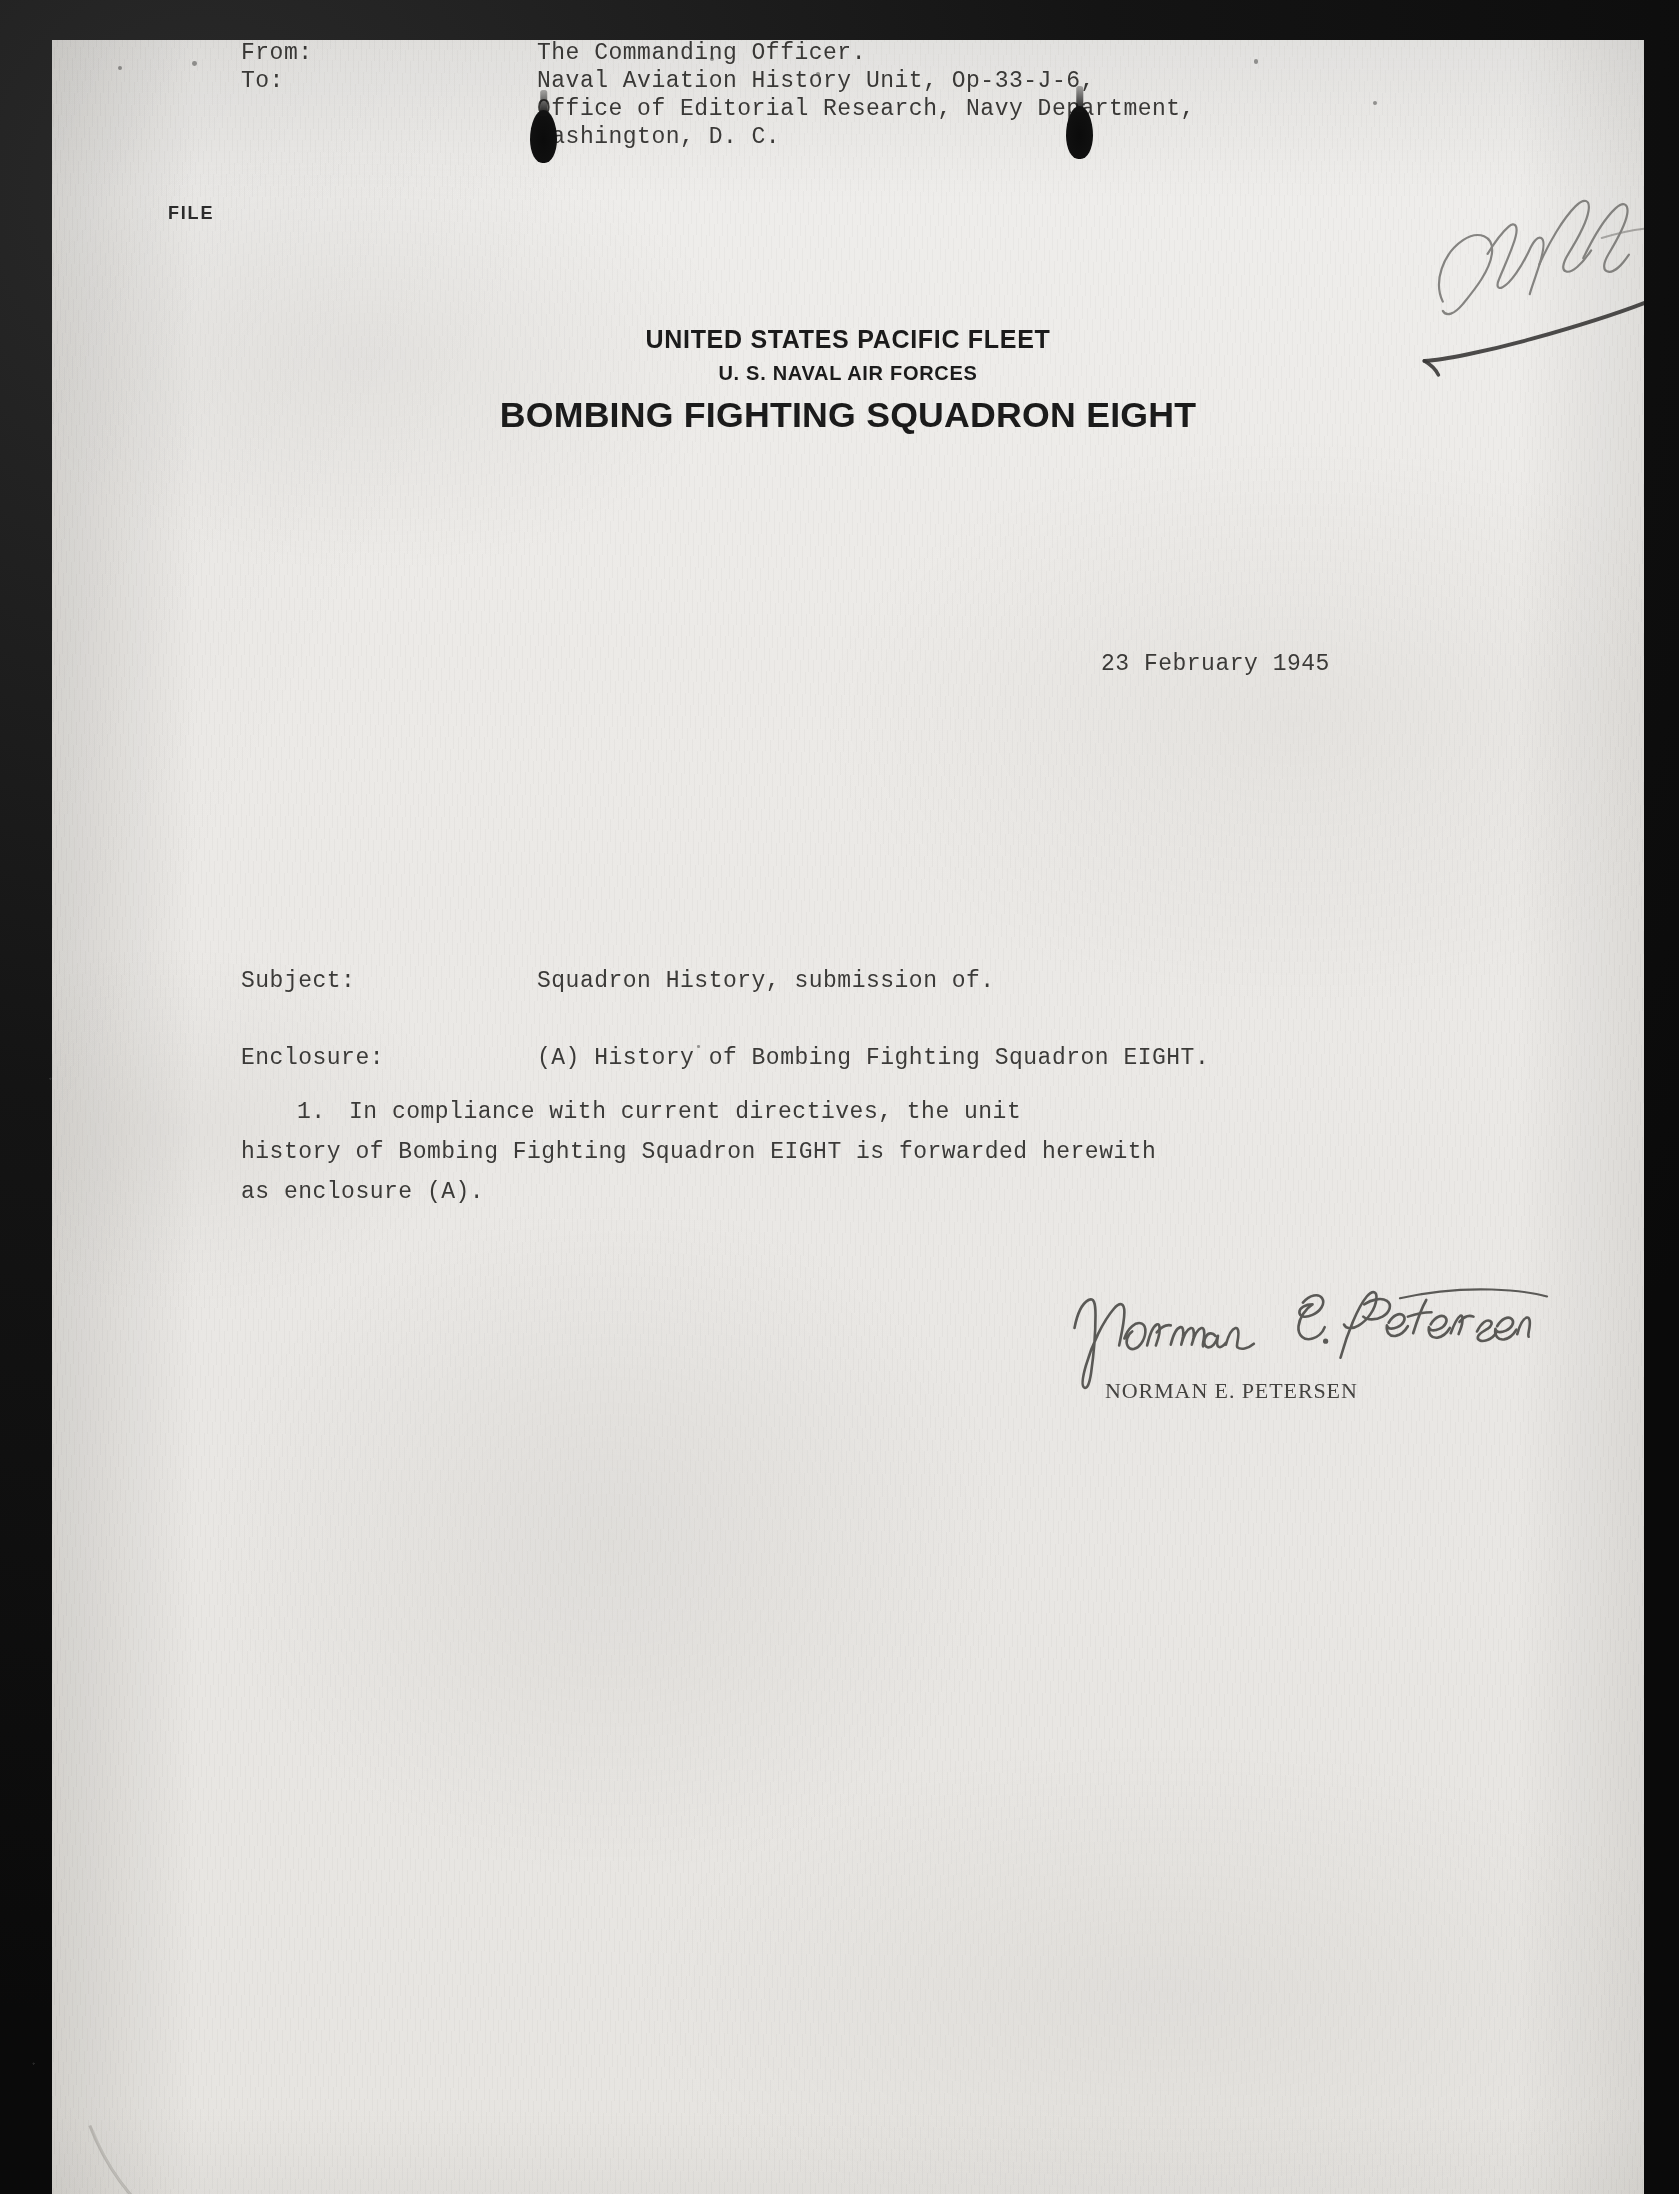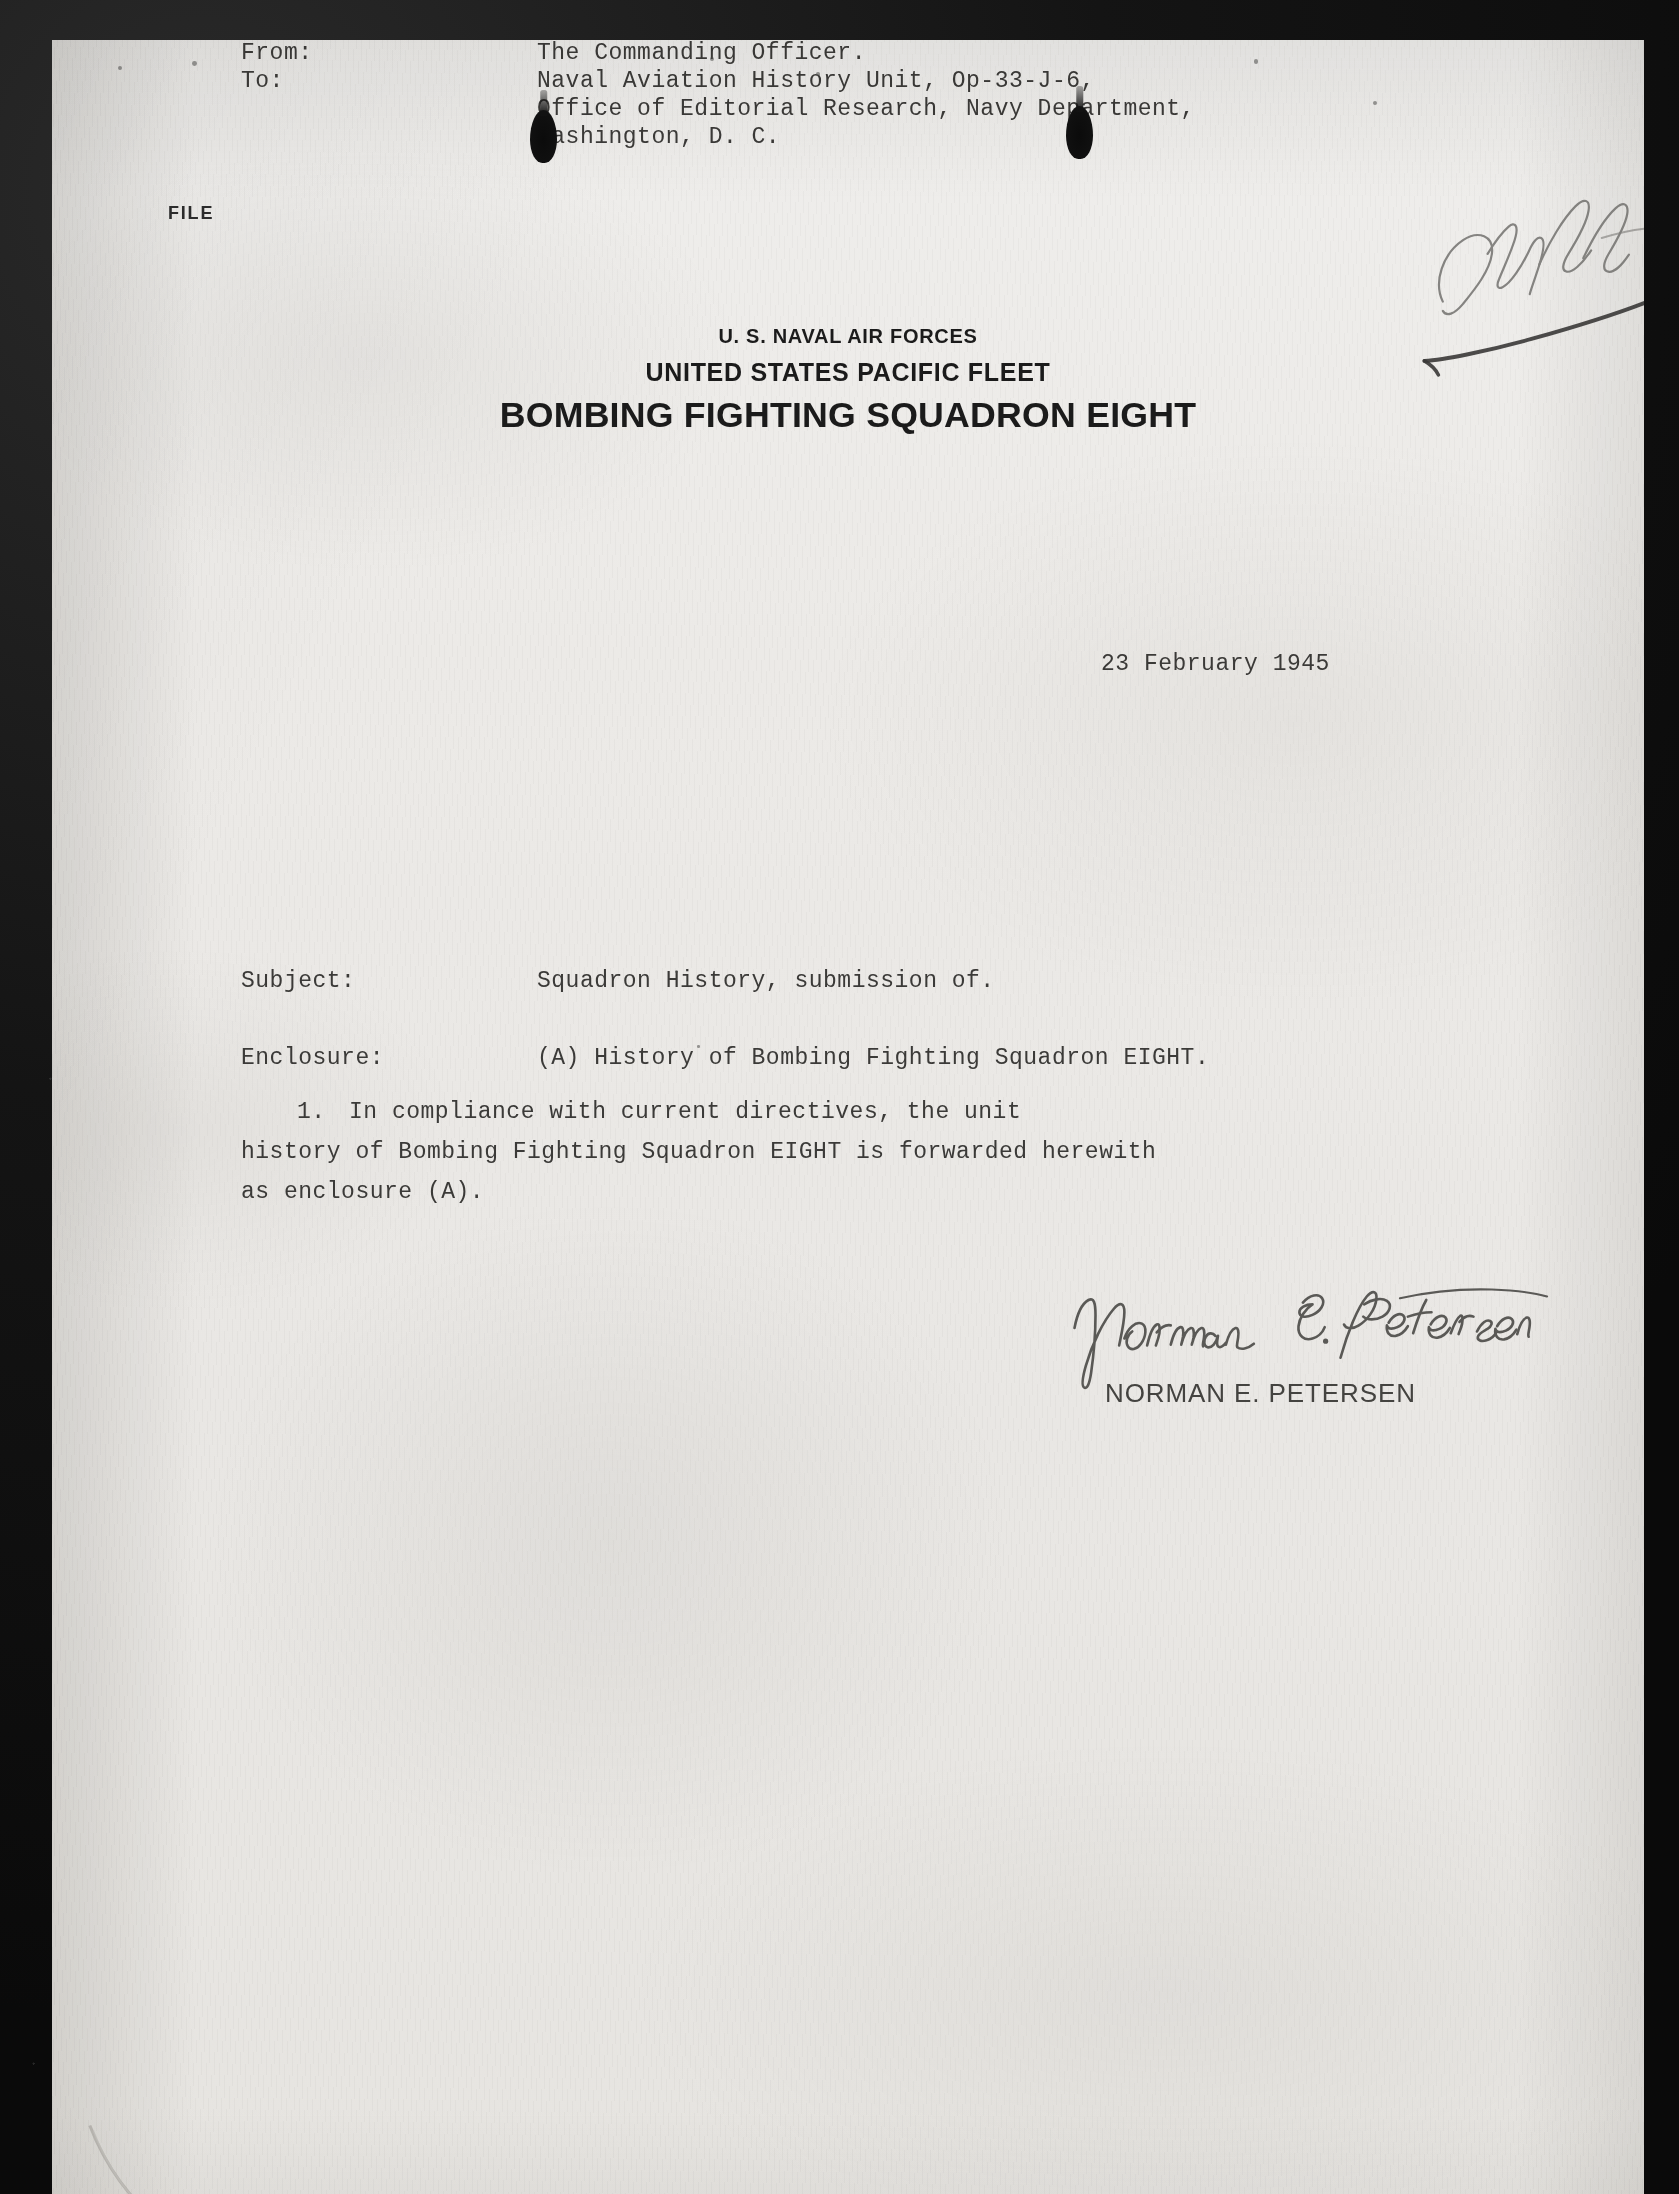--- a/index.html
+++ b/index.html
@@ -215,22 +215,22 @@
     position: absolute;
     left: 1005px;
     top: 1211px;
     z-index: 7;
   }
   #sig-svg { display: block; }
   #sig-typed {
     position: absolute;
     left: 48px;
     top: 127px;
-    font-family: Liberation Sans, sans-serif;
-    font-size: 26px;
+    font-family: Liberation Serif, serif;
+    font-size: 22px;
     letter-spacing: 0.9px;
     color: #444340;
     white-space: pre;
   }
 
   
   #pencil-note {
     position: absolute;
     left: 1325px;
     top: 132px;
@@ -280,22 +280,22 @@
       <path d="M470 196 C492 150 520 104 544 82 C562 66 574 72 570 96 C566 120 546 156 528 186 C516 206 514 222 524 226
                C538 232 558 212 574 188" stroke-width="5"></path>
       <path d="M512 150 C552 138 592 130 618 128" stroke-width="4.5" opacity="0.65"></path>
     </g>
 
     <path d="M108 430 C150 428 250 408 352 380 C452 352 548 322 614 296" stroke="#3a3937" stroke-width="9" stroke-linecap="round" fill="none" opacity="0.9"></path>
     <path d="M108 430 C122 438 134 450 140 462" stroke="#3a3937" stroke-width="8" stroke-linecap="round" fill="none" opacity="0.9"></path>
   </svg>
 
   <div id="letterhead">
+    <span class="lh-line lh1">UNITED STATES PACIFIC FLEET</span>
     <span class="lh-line lh2">U. S. NAVAL AIR FORCES</span>
-    <span class="lh-line lh1">UNITED STATES PACIFIC FLEET</span>
     <span class="lh-line lh3">BOMBING FIGHTING SQUADRON EIGHT</span>
   </div>
 
   <div id="date-line" class="tw">23 February 1945</div>
 
   <div id="corr-block">
 
     <div class="corr-row">
       <span class="corr-label">From:</span>
       <span class="corr-value">The Commanding Officer.</span>

